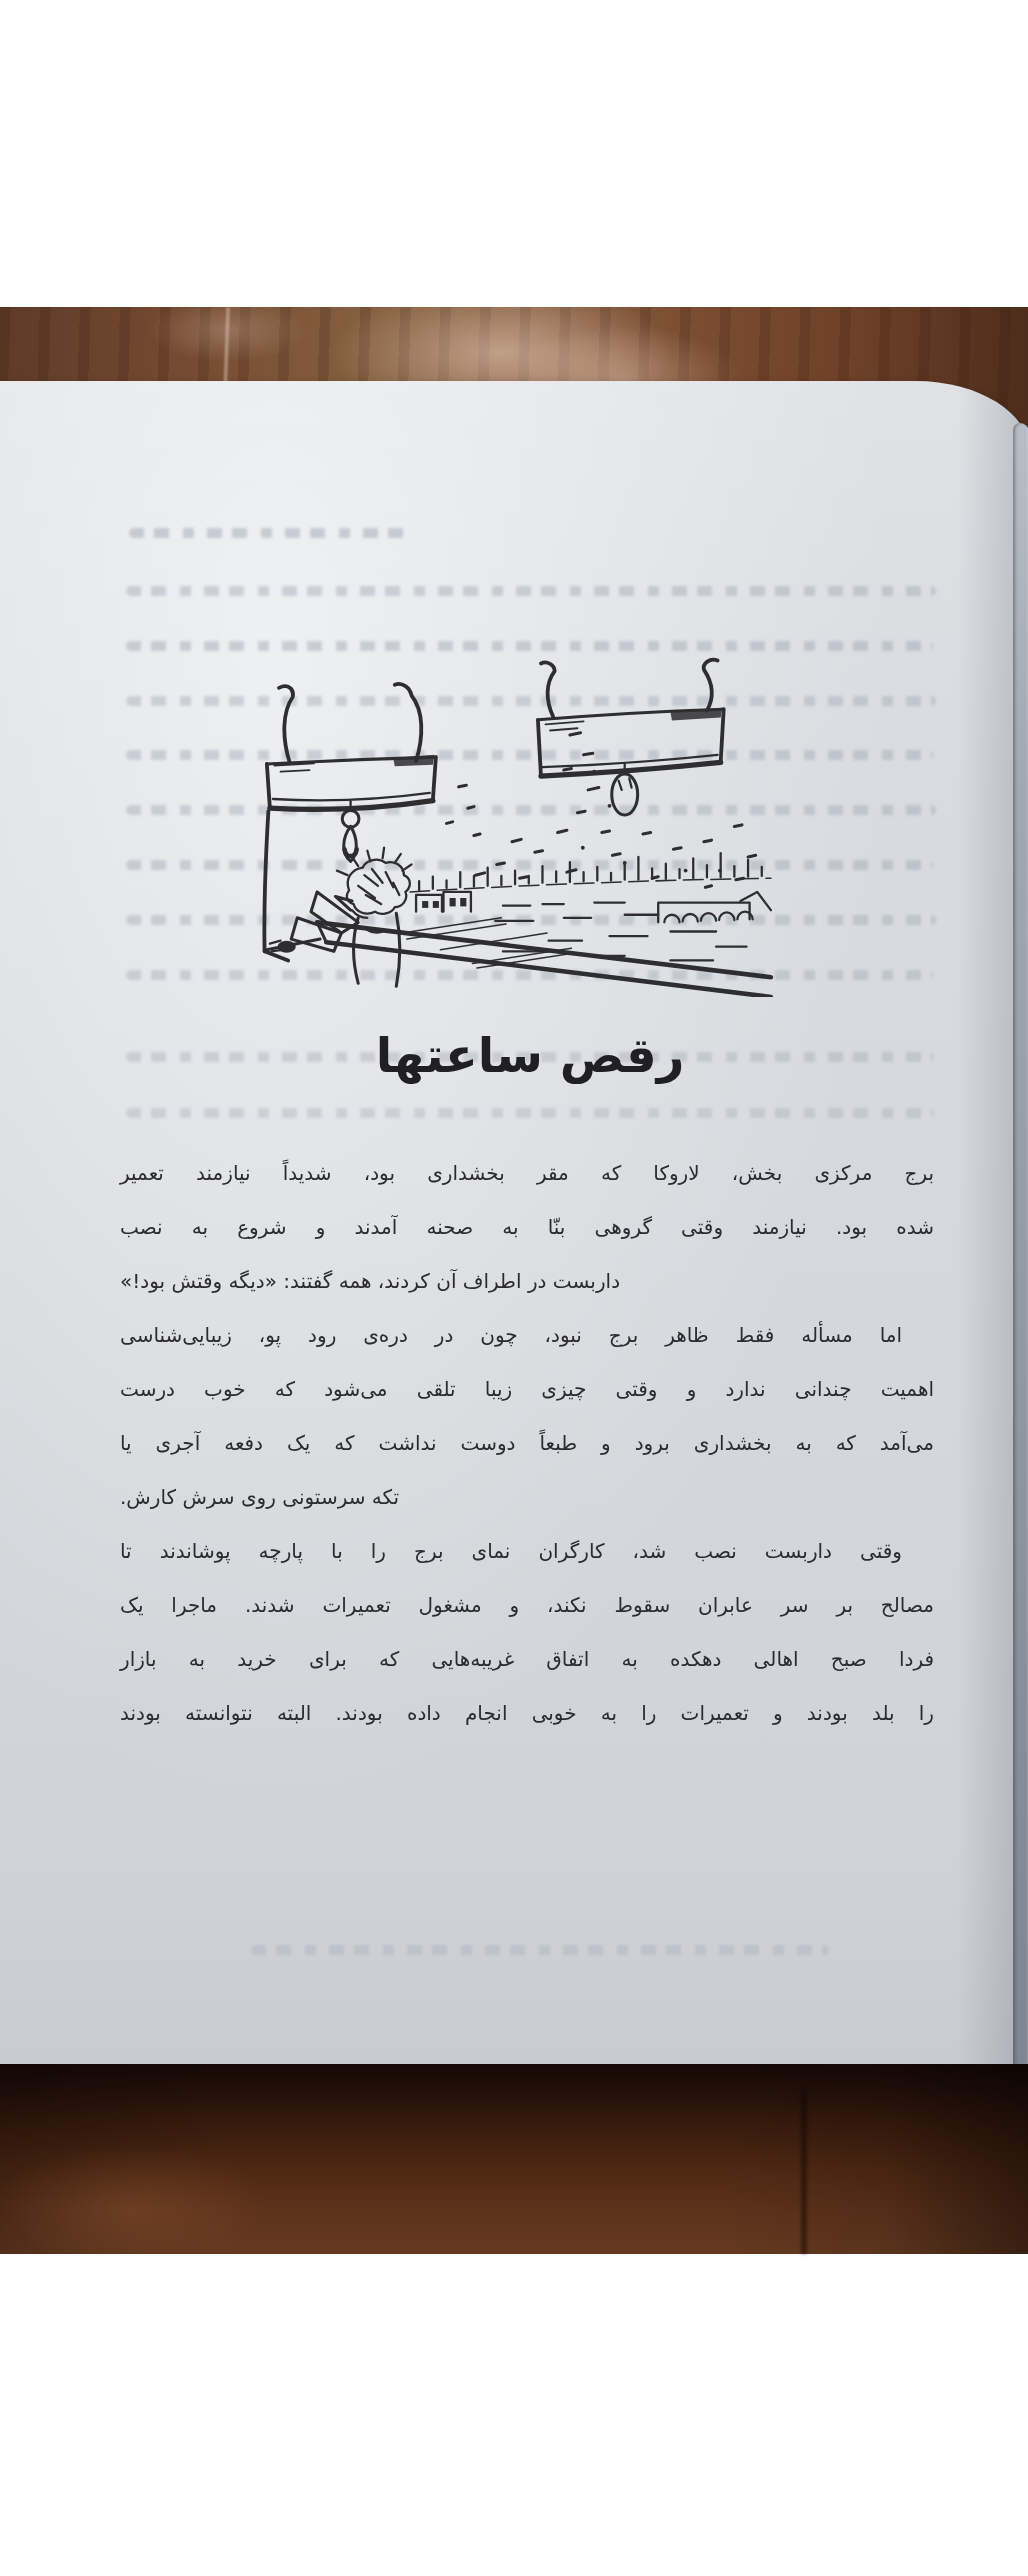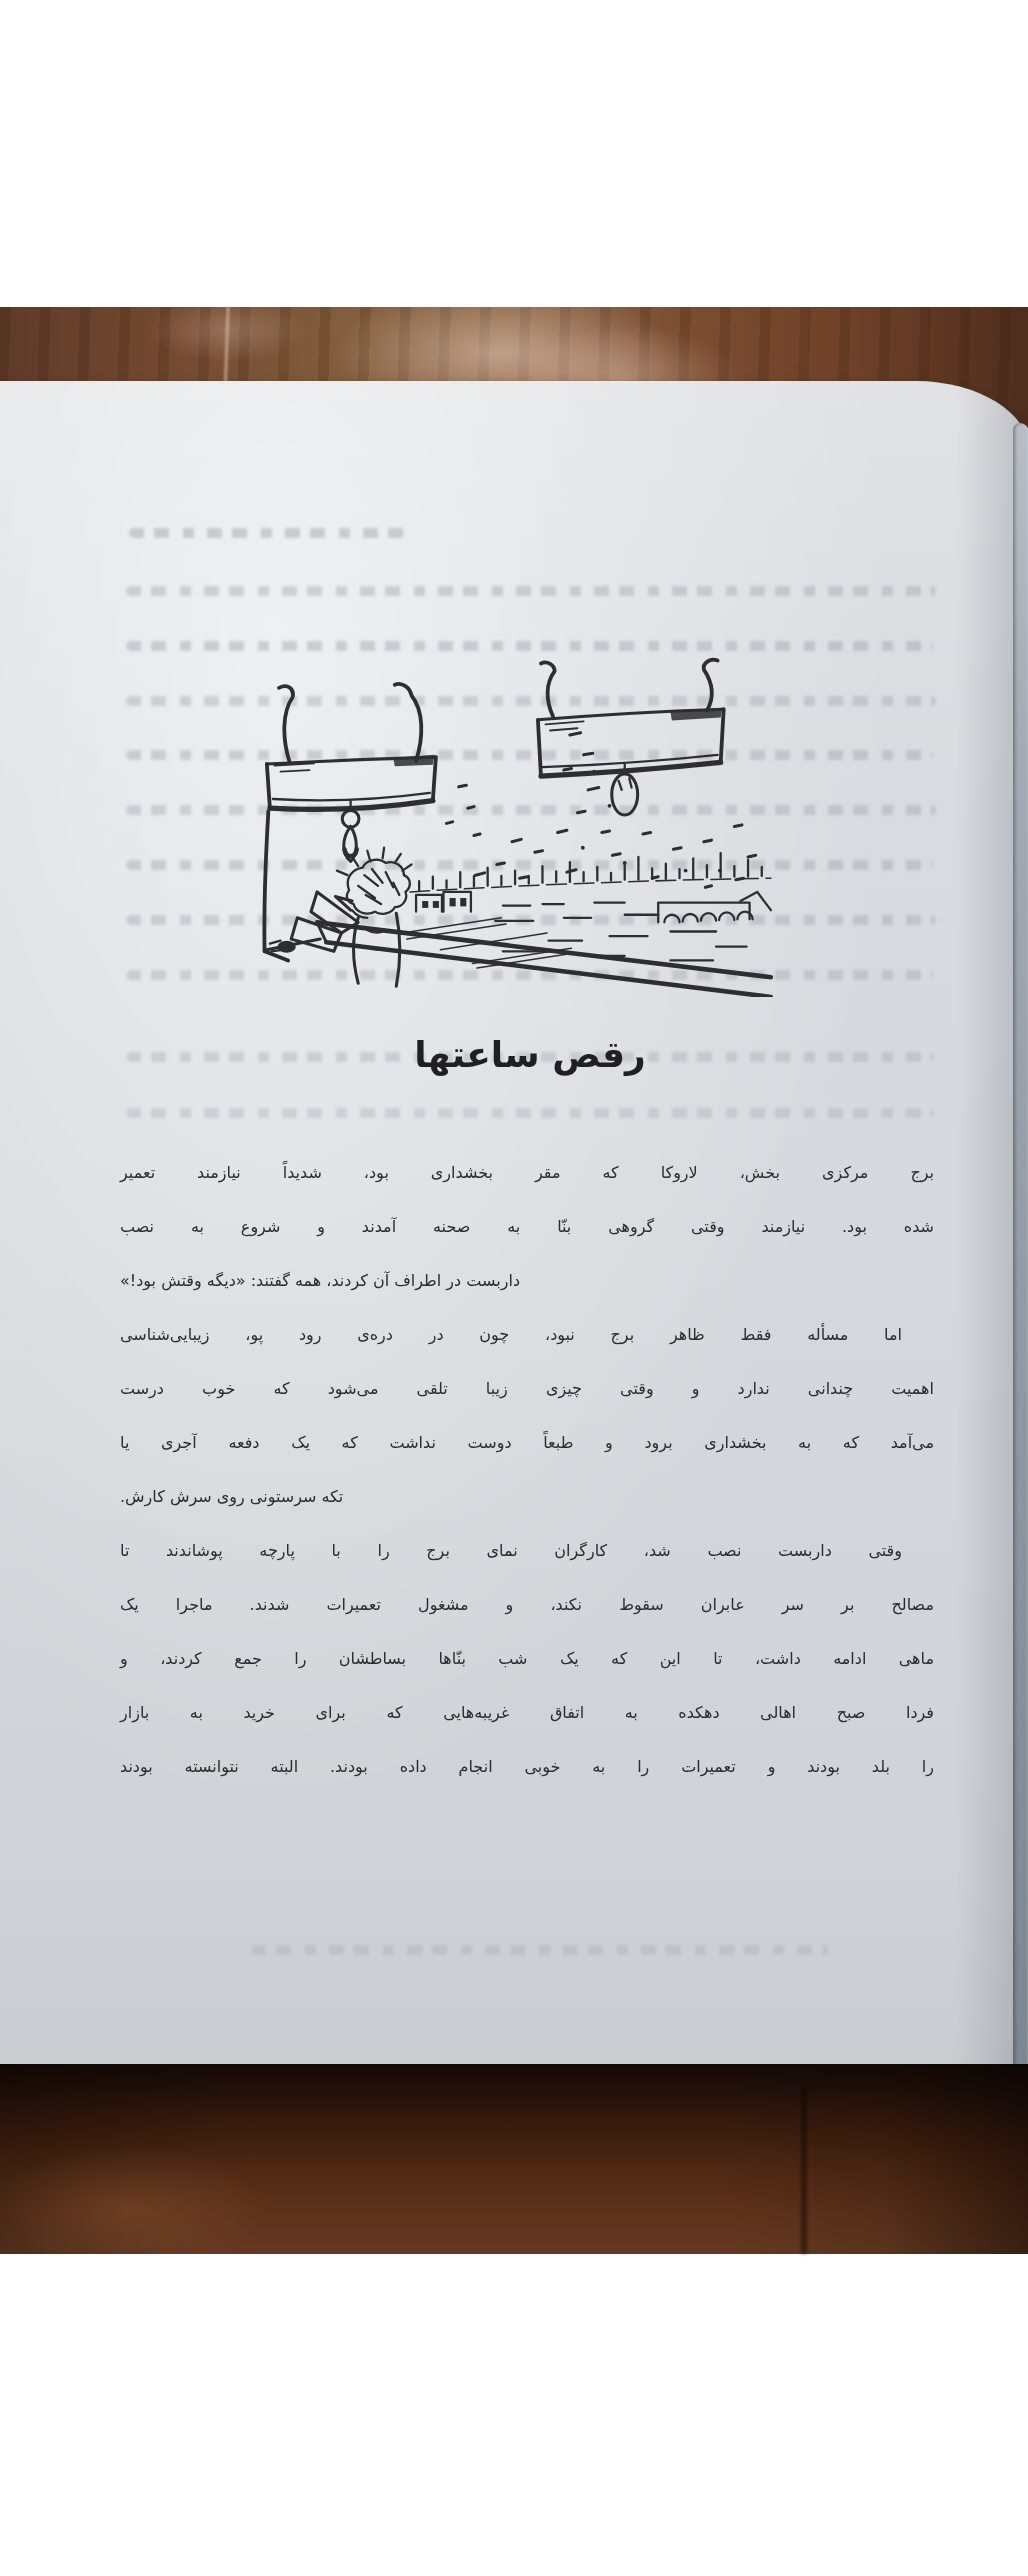--- a/index.html
+++ b/index.html
@@ -51,26 +51,26 @@
     box-shadow:inset 2.3px 0 3px rgba(60,66,76,.45), inset -1.5px 0 1.5px rgba(255,255,255,.25);
   }
   
   .ghost{
     position:absolute;height:10px;border-radius:5.3px;filter:blur(1.8px);
     background:repeating-linear-gradient(90deg,#99a1ad 0 15px,transparent 15px 25px,#99a1ad 25px 40px,transparent 40px 54px,#99a1ad 54px 65px,transparent 65px 78px);
   }
   
   .title{
     left:126px;top:1027px;width:808px;height:56px;
-    font-size:36px;font-weight:bold;color:#1f1f24;text-align:center;
+    font-size:48px;font-weight:bold;color:#1f1f24;text-align:center;
     direction:rtl;line-height:56px;
   }
   .textblock{
     left:120px;top:1146px;width:814px;
-    direction:rtl;color:#2b2b30;font-size:16px;
+    direction:rtl;color:#2b2b30;font-size:20px;
   }
   .line{display:block;height:54px;line-height:54px;white-space:nowrap;}
   .just{text-align:justify;text-align-last:justify;-moz-text-align-last:justify;white-space:normal;}
   .endl{text-align:left;}
   .indent{text-indent:32px;}
   
   .illus{left:244px;top:649px;width:533px;height:348px;}
   .illus svg{width:100%;height:100%;}
 </style>
 </head>
@@ -185,21 +185,20 @@
 <div class="abs textblock">
   <div class="line just">برج مرکزی بخش، لاروکا که مقر بخشداری بود، شدیداً نیازمند تعمیر</div>
   <div class="line just">شده بود. نیازمند وقتی گروهی بنّا به صحنه آمدند و شروع به نصب</div>
   <div class="line endl">داربست در اطراف آن کردند، همه گفتند: «دیگه وقتش بود!»</div>
   <div class="line just indent">اما مسأله فقط ظاهر برج نبود، چون در دره‌ی رود پو، زیبایی‌شناسی</div>
   <div class="line just">اهمیت چندانی ندارد و وقتی چیزی زیبا تلقی می‌شود که خوب درست</div>
   <div class="line just">می‌آمد که به بخشداری برود و طبعاً دوست نداشت که یک دفعه آجری یا</div>
   <div class="line endl">تکه سرستونی روی سرش کارش.</div>
   <div class="line just indent">وقتی داربست نصب شد، کارگران نمای برج را با پارچه پوشاندند تا</div>
   <div class="line just">مصالح بر سر عابران سقوط نکند، و مشغول تعمیرات شدند. ماجرا یک</div>
-  <div class="line just">ماهی ادامه داشت، تا این که یک شب بنّاها بساطشان را جمع کردند، و</div>
   <div class="line just">فردا صبح اهالی دهکده به اتفاق غریبه‌هایی که برای خرید به بازار</div>
   <div class="line just">را بلد بودند و تعمیرات را به خوبی انجام داده بودند. البته نتوانسته بودند</div>
 </div>
 
 <div class="abs page-edge"></div>
 
 <div class="abs wood-bottom"></div>
 <div class="abs wood-seam-bottom"></div>
 
 

